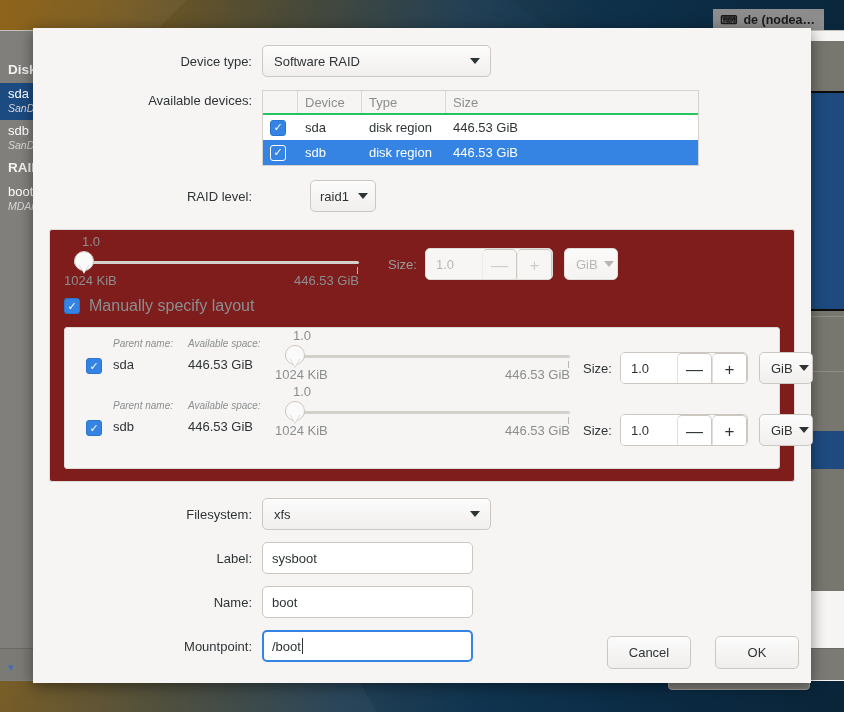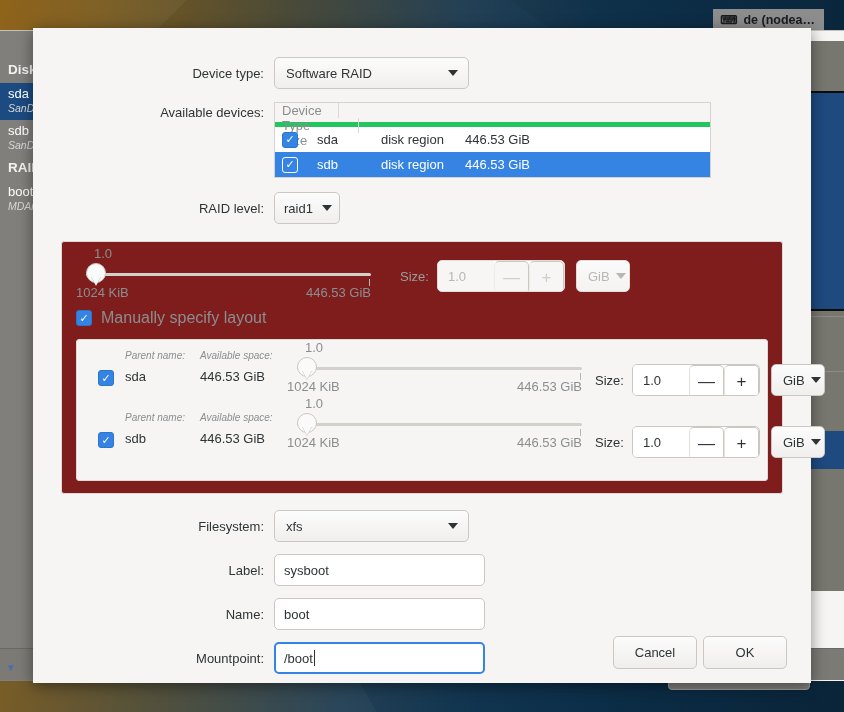--- a/index.html
+++ b/index.html
@@ -93,52 +93,52 @@
     position: absolute; left: 8px; bottom: 6px; font-size: 11px; color: #3f6fb5;
   }
 
   
   .dialog {
     position: absolute;
     left: 33px; top: 28px; width: 778px; height: 655px;
     background: #f6f5f4;
     box-shadow: 0 3px 14px rgba(0,0,0,0.45);
   }
-  .dialog-body { position: relative; padding: 16px; height: 100%; }
+  .dialog-body { position: relative; padding: 4px; height: 100%; }
 
   
   .row { display: flex; align-items: center; margin-bottom: 0; }
   .lbl {
     width: 225px; text-align: right; padding-right: 10px;
     font-size: 13px; color: #2e3436; flex: none;
   }
 
   
   .combo {
     height: 32px; border: 1px solid #cdc7c2; border-radius: 5px;
     background: linear-gradient(#fcfcfc, #f1efed);
     display: flex; align-items: center; justify-content: space-between;
     padding: 0 10px 0 11px; font-size: 13px; color: #2e3436; cursor: default;
   }
-  .combo.wide { width: 195px; }
+  .combo.wide { width: 229px; }
   .combo.small { width: 66px; padding: 0 7px 0 9px; }
   .combo.unit { width: 54px; }
   .caret {
     width: 0; height: 0; border-left: 5.5px solid transparent;
     border-right: 5.5px solid transparent; border-top: 6.5px solid #2e3436;
     margin-left: 6px;
   }
   .caret.dim { border-top-color: #b6b6b4; }
 
   
   .devtable {
     width: 437px; border: 1px solid #d6d2ce; background: #ffffff;
     font-size: 13px;
   }
-  .devhead { display: flex; height: 24px; background: #f6f5f4; border-bottom: 5px solid #22c55e; flex-direction: column; }
+  .devhead { display: flex; height: 24px; background: #f6f5f4; border-bottom: 2px solid #22c55e; }
   .devhead div {
     color: #8b8e8f; font-size: 13px; display: flex; align-items: center;
     padding-left: 7px; border-right: 1px solid #dcd8d4;
   }
   .c-chk { width: 35px; flex: none; }
   .c-dev { width: 64px; flex: none; }
   .c-type { width: 84px; flex: none; }
   .c-size { flex: 1; border-right: none !important; }
   .devrow { display: flex; height: 25px; align-items: center; }
   .devrow > div { display: flex; align-items: center; padding-left: 7px; }
@@ -219,21 +219,21 @@
     width: 211px; height: 32px; border: 1px solid #cdc7c2; border-radius: 5px;
     background: #ffffff; display: flex; align-items: center; padding: 0 9px;
     font-size: 13px; color: #2e3436;
   }
   .entry.focused { border: 2px solid #3584e4; padding: 0 8px; }
   .caret-bar {
     display: inline-block; width: 1px; height: 16px; background: #2e3436; margin-left: 1px;
   }
 
   
-  .footer { position: absolute; right: 24px; bottom: 14px; display: flex; gap: 6px; justify-content: center; }
+  .footer { position: absolute; right: 12px; bottom: 14px; display: flex; gap: 24px; justify-content: center; }
   .btn {
     width: 84px; height: 33px; border: 1px solid #cdc7c2; border-radius: 5px;
     background: linear-gradient(#fcfcfc, #f0eeec);
     display: flex; align-items: center; justify-content: center;
     font-size: 13px; color: #2e3436; cursor: default;
   }
 </style>
 </head>
 <body>
 
@@ -310,21 +310,21 @@
             <div class="c-chk">
               <span class="chk onblue">✓</span>
             </div>
             <div class="c-dev">sdb</div>
             <div class="c-type">disk region</div>
             <div class="c-size">446.53 GiB</div>
           </div>
         </div>
       </div>
 
-      <div class="row" style="margin-top:14px;">
+      <div class="row" style="margin-top:14px;gap:48px;">
         <div class="lbl">RAID level:</div>
         <div class="combo small">
           <span>raid1</span>
           <span class="caret"></span>
         </div>
       </div>
 
       <div class="frame" style="margin:17px 12px 0 12px; padding:10px 14px 12px 14px;">
         <div style="display:flex; align-items:flex-start;">
           <div class="slider" style="width:300px; position:relative;">

